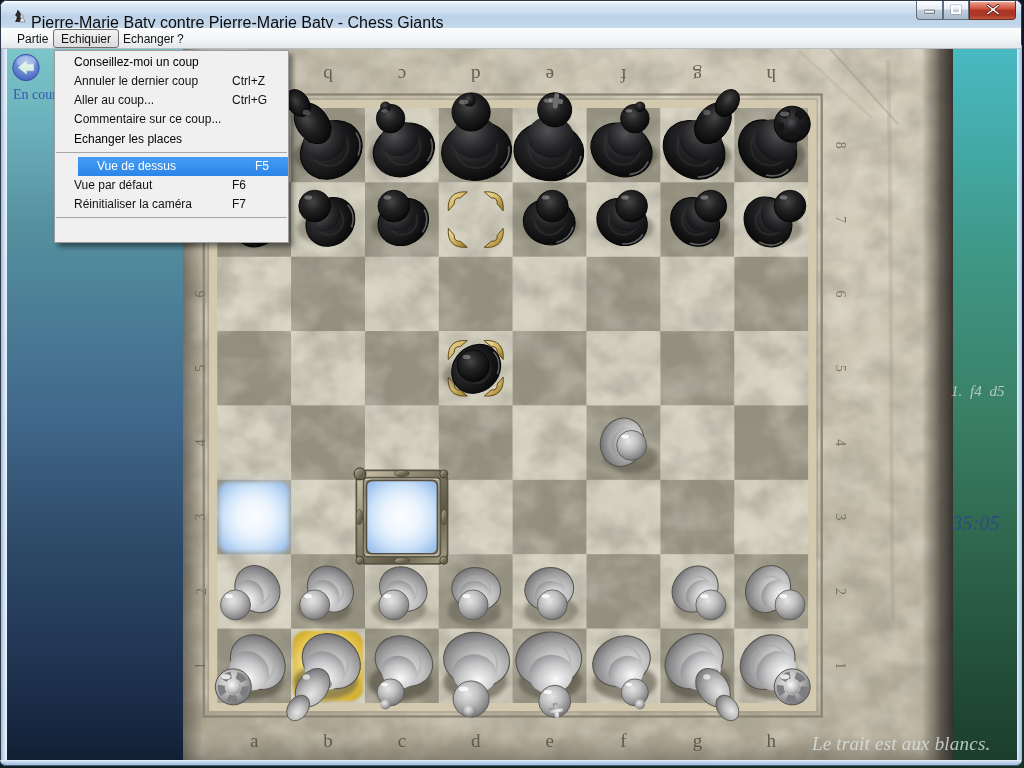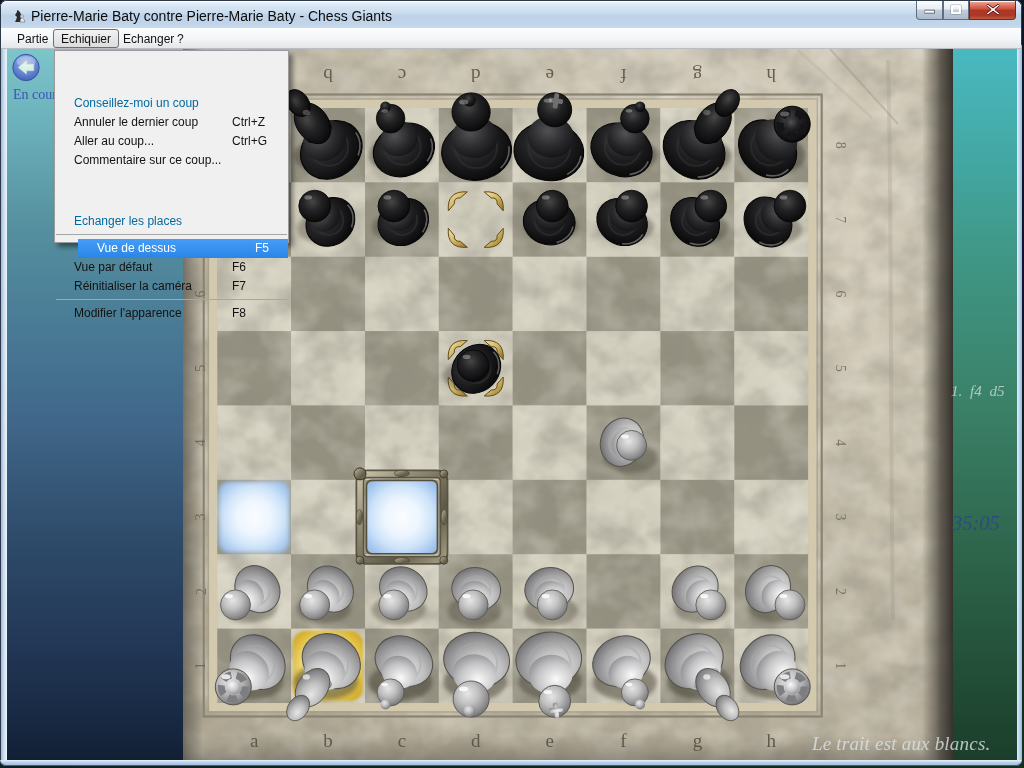--- a/index.html
+++ b/index.html
@@ -4,21 +4,21 @@
 * { margin:0; padding:0; box-sizing:border-box; }
 html,body { width:1024px; height:768px; overflow:hidden;
   font-family:"Liberation Sans", sans-serif; background:linear-gradient(165deg,#0d1526 55%,#13301f 100%); }
 #win { position:absolute; left:0; top:0; width:1022px; height:766px;
   border-radius:7px 7px 6px 6px; background:#bcd0e8;
   box-shadow: inset 0 0 0 1px rgba(20,30,45,0.85); overflow:hidden; }
 #titlebar { position:absolute; left:1px; top:1px; width:1020px; height:27px;
   border-radius:6px 6px 0 0;
   background:linear-gradient(to bottom,#f4f9fd 0%,#dce9f6 12%,#c8dbee 45%,#bdd2e8 55%,#c1d5ea 85%,#cadcee 100%);
   box-shadow: inset 0 1px 0 rgba(255,255,255,0.9); }
-#title { position:absolute; left:30px; top:7px; font-size:14px; color:#0c0c0c; }
+#title { position:absolute; left:30px; top:13px; font-size:16px; color:#0c0c0c; }
 #winbtns { position:absolute; left:913px; top:0; height:19px; }
 .wb { position:absolute; top:0; height:19px; border:1px solid #5f6f81; border-top:none;
   background:linear-gradient(to bottom,#fdfeff 0%,#e7edf4 45%,#c3cfdc 50%,#adbccb 95%);
   box-shadow: inset 0 1px 0 rgba(255,255,255,0.85); }
 .wb svg { position:absolute; left:50%; top:50%; transform:translate(-50%,-54%); }
 #bmin { left:2px; width:27px; border-radius:0 0 0 4px; }
 #bmax { left:29px; width:26px; }
 #bclose { left:55px; width:47px; border-radius:0 0 4px 0; border-color:#6b2a22;
   background:linear-gradient(to bottom,#f0b0a0 0%,#e08573 18%,#cc4f39 45%,#b03523 50%,#aa3828 80%,#c05a3d 100%); }
 #menubar { position:absolute; left:1px; top:28px; width:1020px; height:21px;
@@ -32,21 +32,21 @@
   background:linear-gradient(to bottom,#7cc5c9 0%,#6cb2bc 10%,#55909f 25%,#4a7c96 38%,#40678a 52%,#2f4c6b 68%,#223755 84%,#16263f 96%,#121f33 100%); }
 #client-r { position:absolute; left:930px; top:49px; width:87px; height:712px;
   background:linear-gradient(to bottom,#49b9c1 0%,#43a8a4 15%,#3f9684 30%,#3a8168 50%,#2e664c 70%,#224d37 88%,#1b3e2b 100%); }
 #boardsvg { position:absolute; left:0; top:0; }
 #menu { position:absolute; left:54px; top:49.5px; width:235px; height:193px;
   background:#f0f0f0; border:1px solid #9b9b9b;
   box-shadow: 4px 4px 5px rgba(0,0,0,0.45); font-size:12px; color:#121212; }
 .mr { position:relative; height:19.3px; line-height:19.3px; }
 .mr .t { position:absolute; left:19px; top:0; white-space:pre; }
 .mr .s { position:absolute; left:177px; top:0; }
-.dis { color:#0369a1;margin-top:41px; }
+.dis { color:#000000; }
 .hl { background:linear-gradient(to bottom,#459df5,#2a85e8); color:#fff;margin-left:23px; }
 .msep { height:7.6px; position:relative; }
 .msep div { position:absolute; left:1px; right:1px; top:3px; border-top:1px solid #a6a6a6; }
 .blab { font-family:"Liberation Serif", serif; font-size:19px; fill:#5b564a; opacity:0.92; }
 .blab2 { font-family:"Liberation Serif", serif; font-size:14px; fill:#655f50; opacity:0.78; }
 #botborder { position:absolute; left:0px; top:760px; width:1022px; height:6px;
   background:linear-gradient(to bottom,#e8f1fa 0%, #b9d0ea 40%, #9fbbdd 100%);
   border-radius:0 0 6px 6px; box-shadow: inset 0 -1px 0 rgba(30,50,80,0.7);}
 #rborder { position:absolute; left:1016px; top:45px; width:6px; height:716px;
   background:linear-gradient(to right,#eef5fb, #b4cde9 70%, #9ab7da 100%); }
@@ -602,20 +602,16 @@
         <span class="t">Vue par défaut</span>
         <span class="s">F6</span>
       </div>
     <div class="mr">
         <span class="t">Réinitialiser la caméra</span>
         <span class="s">F7</span>
       </div>
     <div class="msep">
         <div></div>
       </div>
-    <div class="mr">
-        <span class="t">Modifier l'apparence</span>
-        <span class="s">F8</span>
-      </div>
   </div>
 
   <div id="botborder"></div>
 </div>
 
 </body></html>

